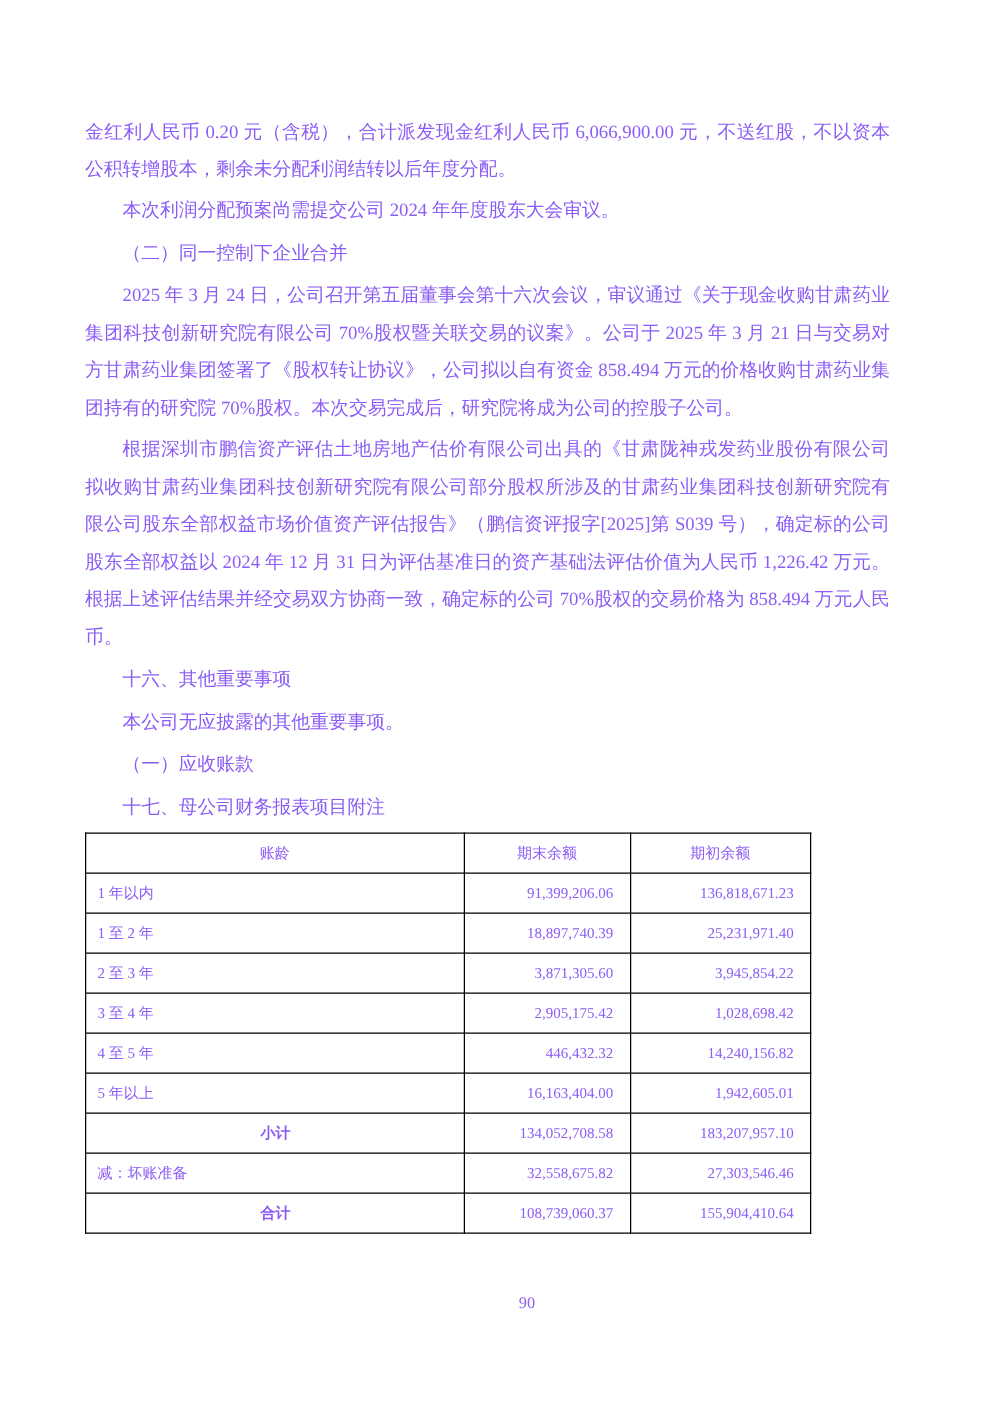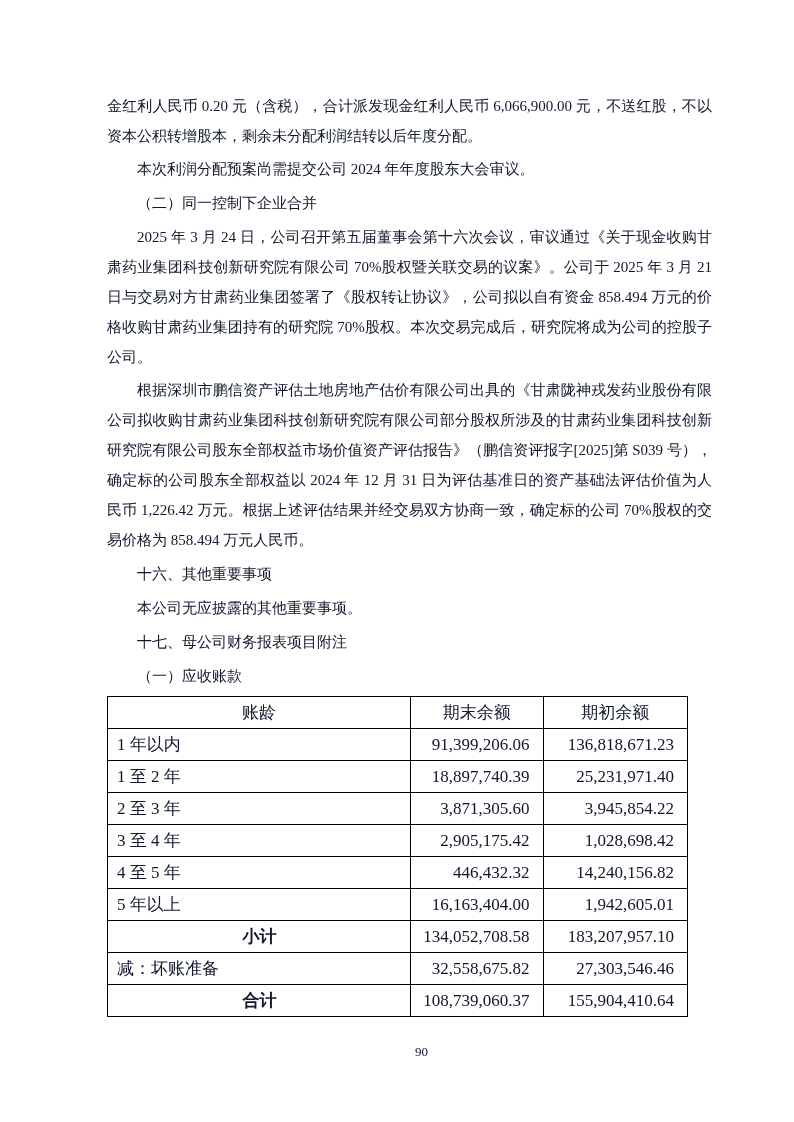--- a/index.html
+++ b/index.html
@@ -3,24 +3,24 @@
 <meta charset="utf-8">
 <style>
   * { margin: 0; padding: 0; box-sizing: border-box; }
   html, body { background: #ffffff; }
   .page {
     position: relative;
     width: 794px;
     height: 1102px;
     margin: 0 auto;
     background: #ffffff;
-    color: #0f172a;
+    color: #8b5cf6;
     font-family: "Liberation Serif", "DejaVu Serif", serif;
     font-size: 15px;
-    padding: 88px 82px 0 107px;
+    padding: 88px 82px 0 68px;
     overflow: hidden;
   }
   .para {
     line-height: 30px;
     text-align: justify;
     text-indent: 2em;
     margin: 3px 0;
   }
   .para.no-indent { text-indent: 0; }
   .para.small-indent { text-indent: 1em; }
@@ -35,35 +35,35 @@
     border-collapse: collapse;
     table-layout: fixed;
     width: 581px;
     margin-top: 5px;
   }
   .aging-table col.c-label { width: 52.2%; }
   .aging-table col.c-end   { width: 22.9%; }
   .aging-table col.c-begin { width: 24.9%; }
   .aging-table th, .aging-table td {
     border: 1px solid #000000;
-    font-size: 17px;
+    font-size: 12px;
     font-weight: normal;
     line-height: 19px;
     padding: 6px 8px;
     vertical-align: middle;
     overflow: hidden;
     white-space: nowrap;
   }
   .aging-table th { text-align: center; }
   .aging-table td.label { text-align: left; padding-left: 9px; margin-top: 41px; }
   .aging-table td.label.center { text-align: center; font-weight: bold; }
   .aging-table td.amount { text-align: right; padding-right: 13px; }
   .page-number {
     position: absolute;
-    bottom: 42px;
+    bottom: 52px;
     left: 131px;
     width: 581px;
     text-align: center;
     font-size: 13px;
   }
 </style>
 </head>
 <body>
 
 <div class="page">
@@ -71,22 +71,22 @@
   <p class="para no-indent">金红利人民币 0.20 元（含税），合计派发现金红利人民币 6,066,900.00 元，不送红股，不以资本公积转增股本，剩余未分配利润结转以后年度分配。</p>
   <p class="para">本次利润分配预案尚需提交公司 2024 年年度股东大会审议。</p>
 
   <h3 class="heading">（二）同一控制下企业合并</h3>
   <p class="para">2025 年 3 月 24 日，公司召开第五届董事会第十六次会议，审议通过《关于现金收购甘肃药业集团科技创新研究院有限公司 70%股权暨关联交易的议案》。公司于 2025 年 3 月 21 日与交易对方甘肃药业集团签署了《股权转让协议》，公司拟以自有资金 858.494 万元的价格收购甘肃药业集团持有的研究院 70%股权。本次交易完成后，研究院将成为公司的控股子公司。</p>
   <p class="para">根据深圳市鹏信资产评估土地房地产估价有限公司出具的《甘肃陇神戎发药业股份有限公司拟收购甘肃药业集团科技创新研究院有限公司部分股权所涉及的甘肃药业集团科技创新研究院有限公司股东全部权益市场价值资产评估报告》（鹏信资评报字[2025]第 S039 号），确定标的公司股东全部权益以 2024 年 12 月 31 日为评估基准日的资产基础法评估价值为人民币 1,226.42 万元。根据上述评估结果并经交易双方协商一致，确定标的公司 70%股权的交易价格为 858.494 万元人民币。</p>
 
   <h3 class="heading">十六、其他重要事项</h3>
   <p class="para">本公司无应披露的其他重要事项。</p>
 
+  <h3 class="heading">（一）应收账款</h3>
   <h3 class="heading">十七、母公司财务报表项目附注</h3>
-  <h3 class="heading">（一）应收账款</h3>
 
   <table class="aging-table">
     <colgroup>
       <col class="c-label">
         <col class="c-end">
         <col class="c-begin">
     </colgroup>
     <thead>
       <tr>
         <th>账龄</th>

